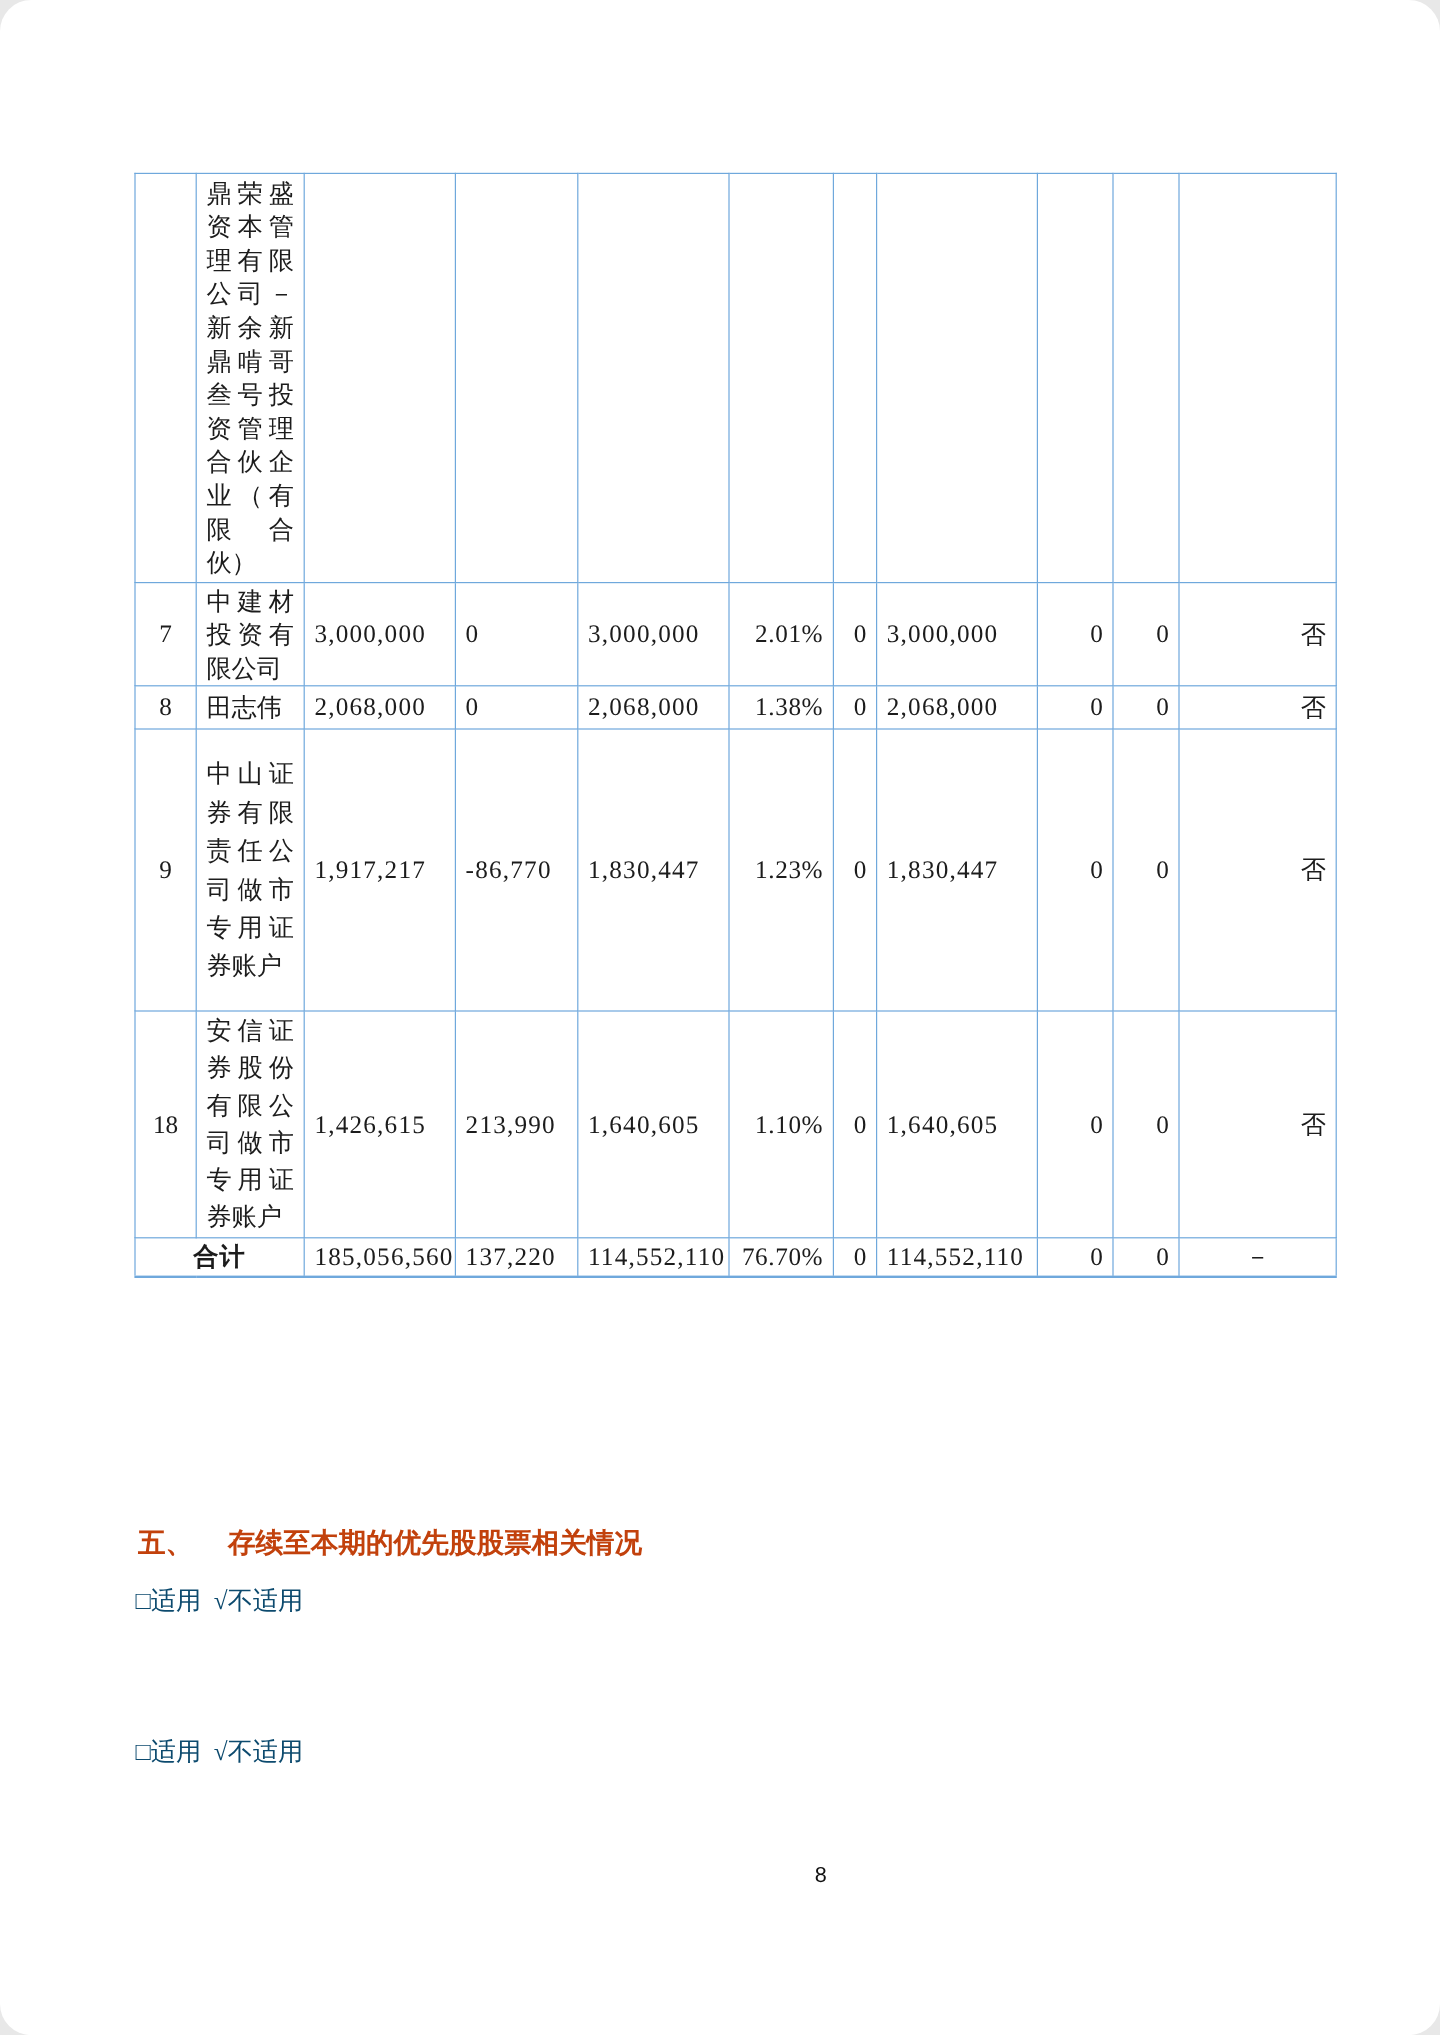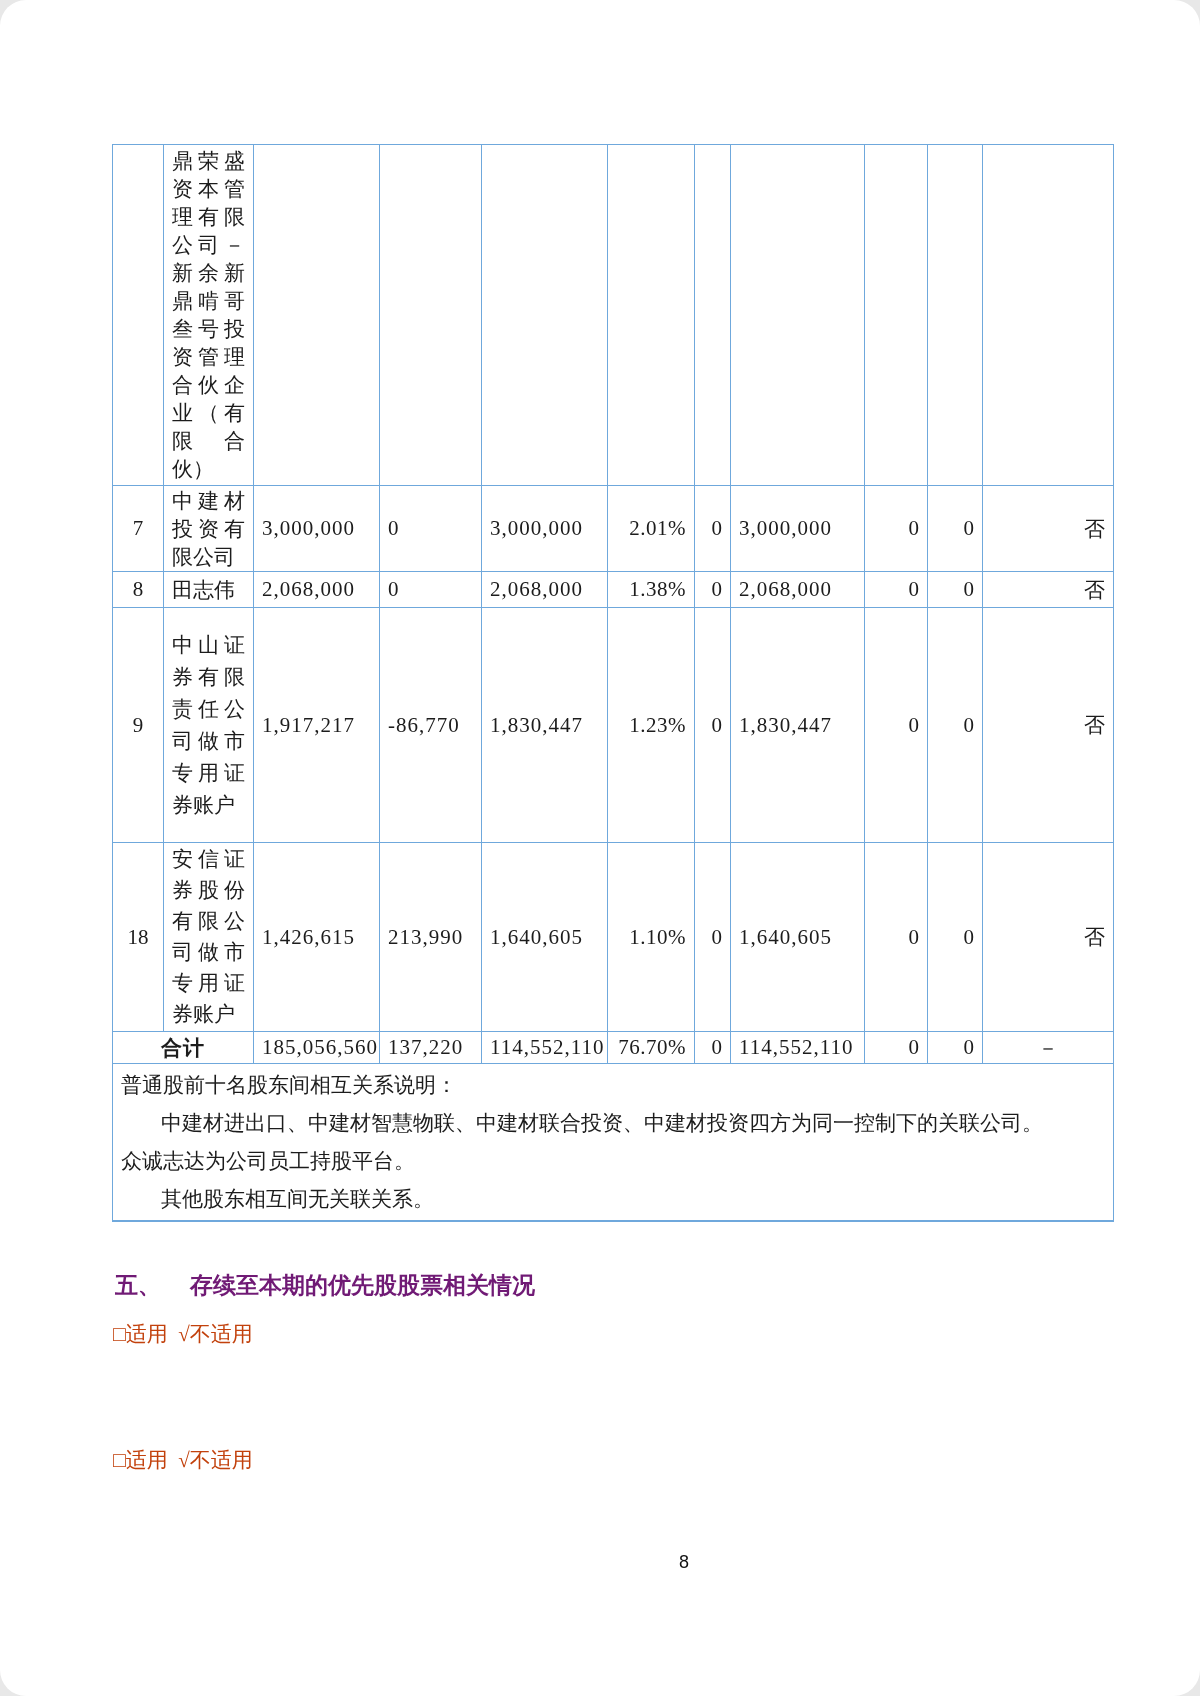--- a/index.html
+++ b/index.html
@@ -60,29 +60,29 @@
   }
   .note-line{white-space:nowrap;}
   .note-line.indent{text-indent:40px;}
   
   .sec-heading{
     position:absolute;
     left:115px;
     font-family:"Liberation Sans","DejaVu Sans",sans-serif;
     font-weight:bold;
     font-size:23px;
-    color:#701a75;
+    color:#c2410c;
     white-space:nowrap;
   }
   .sec-heading .sec-num{display:inline-block;width:75px;}
   .apply-line{
     position:absolute;
     left:113px;
     font-size:21px;
-    color:#c2410c;
+    color:#0c4a6e;
     white-space:pre;
   }
   .page-number{
     position:absolute;
     top:1552px;left:672px;
     width:24px;
     text-align:center;
     font-size:18px;
     font-family:"Liberation Sans","DejaVu Sans",sans-serif;
     color:#111;
@@ -189,28 +189,20 @@
       <td class="c-num">137,220</td>
       <td class="c-num">114,552,110</td>
       <td class="c-pct">76.70%</td>
       <td class="c-z">0</td>
       <td class="c-num">114,552,110</td>
       <td class="c-z2">0</td>
       <td class="c-z2">0</td>
       <td class="c-flag-center">－</td>
     </tr>
 
-    <tr class="rnotes">
-      <td class="c-notes" colspan="11">
-        <div class="note-line">普通股前十名股东间相互关系说明：</div>
-        <div class="note-line indent">中建材进出口、中建材智慧物联、中建材联合投资、中建材投资四方为同一控制下的关联公司。</div>
-        <div class="note-line">众诚志达为公司员工持股平台。</div>
-        <div class="note-line indent">其他股东相互间无关联关系。</div>
-      </td>
-    </tr>
   </tbody>
     </table>
 
   <div class="sec-heading pos-h5">
     <span class="sec-num">五、</span><span>存续至本期的优先股股票相关情况</span>
   </div>
   <div class="apply-line pos-a5">□适用  √不适用</div>
 
   <div class="apply-line pos-a6">□适用  √不适用</div>
 

